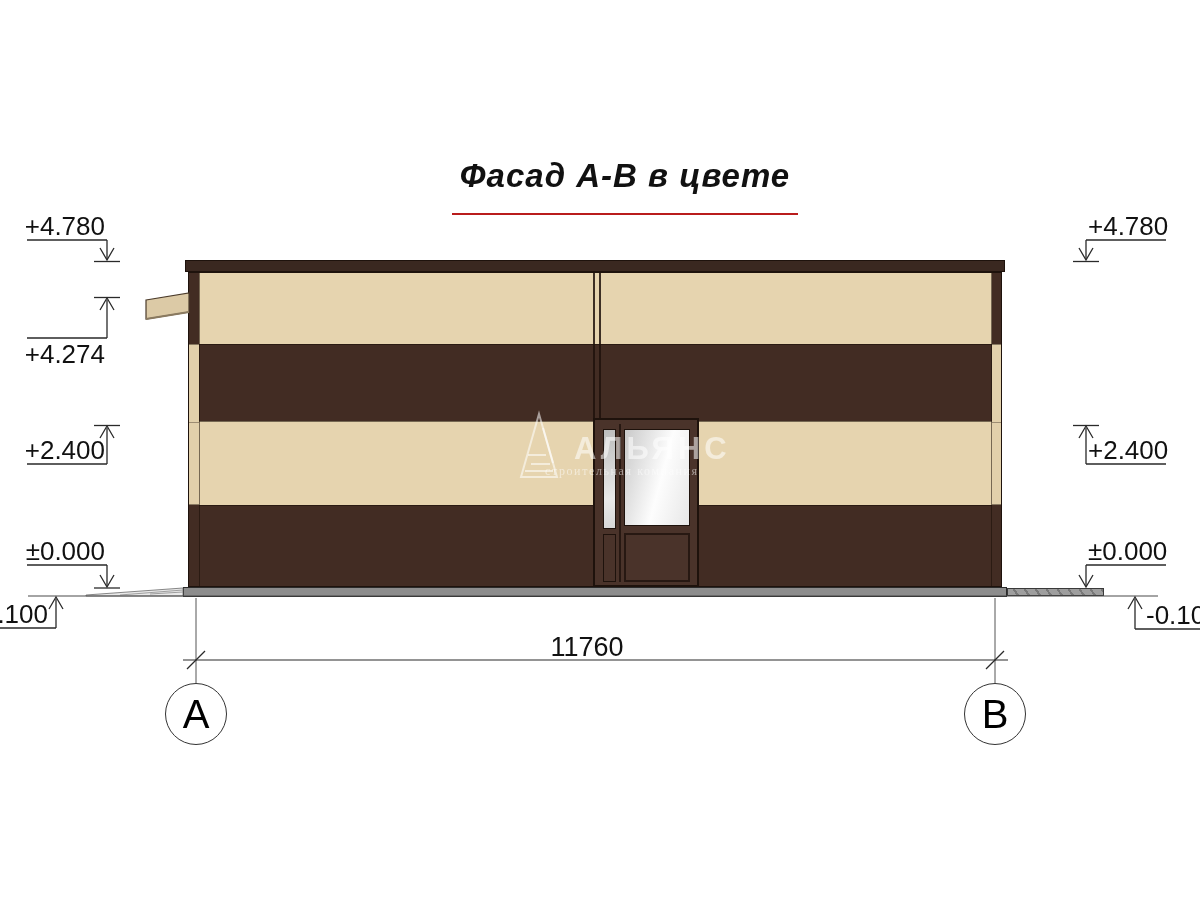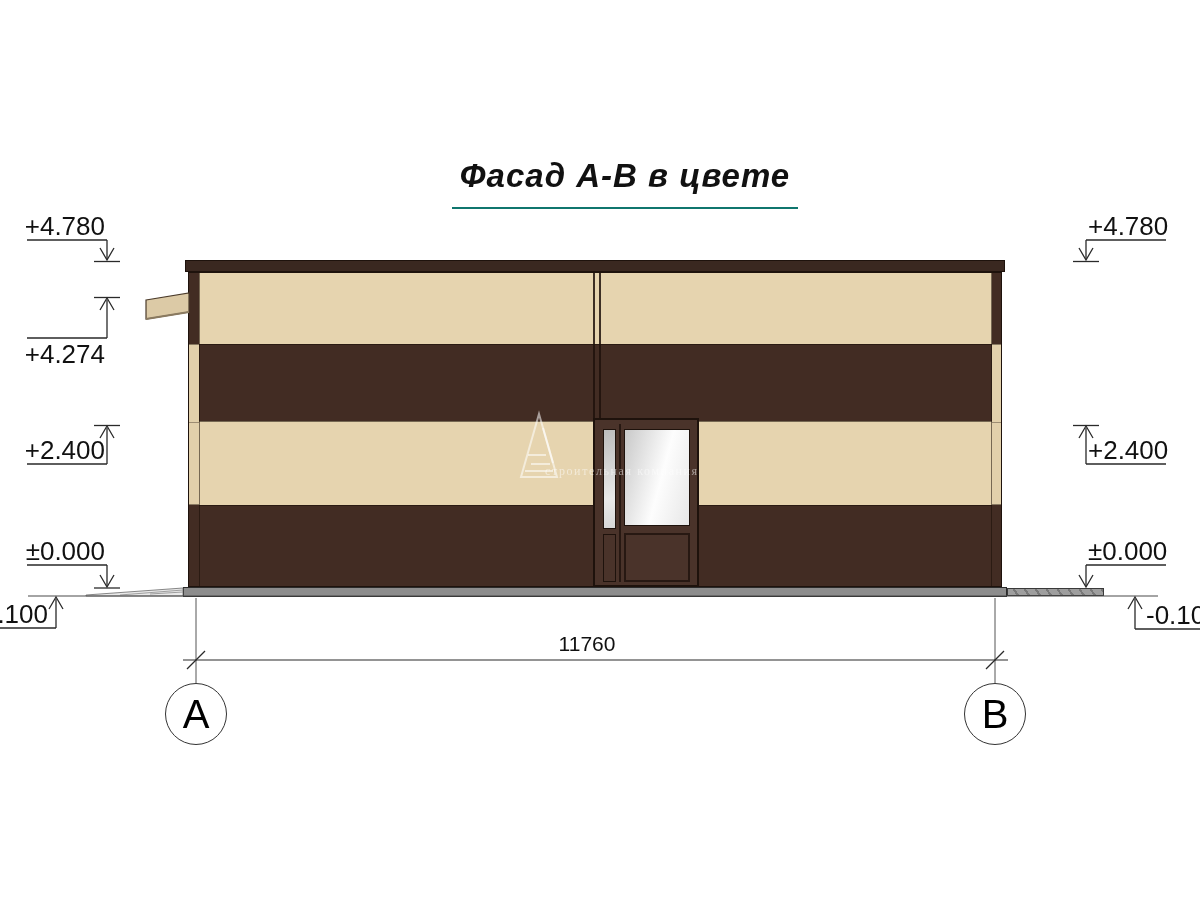--- a/index.html
+++ b/index.html
@@ -4,21 +4,21 @@
 <style>
   html,body{margin:0;padding:0;background:#ffffff;}
   #canvas{
     position:relative;width:1200px;height:900px;background:#fff;overflow:hidden;
     font-family:"Liberation Sans", sans-serif;color:#111;
   }
   
   .title-wrap{position:absolute;left:25px;top:157px;width:1200px;text-align:center;}
   .title{
     display:inline-block;font-size:33px;font-weight:bold;font-style:italic;
-    border-bottom:2px solid #0f766e;padding:0 8px 12px 8px;letter-spacing:1px;
+    border-bottom:2px solid #b91c1c;padding:0 8px 18px 8px;letter-spacing:1px;
   }
   
   .building{position:absolute;left:185px;top:260px;width:820px;height:327px;}
   .cap{
     position:absolute;left:0;top:0;width:100%;height:12px;
     background:var(--brown_dark,#3a2820);border:1px solid var(--outline,#1a0f08);box-sizing:border-box;
   }
   .body{
     position:absolute;left:3px;right:3px;top:12px;bottom:0;
     border:1px solid var(--outline,#1a0f08);box-sizing:border-box;overflow:hidden;
@@ -81,21 +81,21 @@
     color:rgba(255,255,255,.55);white-space:nowrap;
   }
   .wm-sub{
     position:absolute;left:545px;top:464px;font-size:12px;letter-spacing:1.6px;
     color:rgba(255,255,255,.5);white-space:nowrap;font-family:Liberation Serif, serif;
   }
   
   .mk{position:absolute;font-size:26px;line-height:26px;white-space:nowrap;}
   .mk.l{width:90px;text-align:right;}
   .mk.r{width:90px;text-align:left;}
-  .dim-text{position:absolute;left:520px;top:632px;width:134px;text-align:center;font-size:21px;}
+  .dim-text{position:absolute;left:520px;top:632px;width:134px;text-align:center;font-size:27px;}
   .axis-bubble{
     position:absolute;width:62px;height:62px;border:1.5px solid #333;border-radius:50%;
     background:#fff;display:flex;align-items:center;justify-content:center;
     font-size:40px;color:#000;box-sizing:border-box;
   }
   .bubble-a{left:165px;top:683px;}
   .bubble-b{left:964px;top:683px;}
   svg.overlay{position:absolute;left:0;top:0;}
 </style>
 </head>
@@ -142,20 +142,21 @@
 
   <svg class="overlay" width="1200" height="900" viewBox="0 0 1200 900">
     <g stroke="rgba(255,255,255,0.55)" stroke-width="2" fill="none">
       <path d="M539 414 L557 477 L521 477 Z"></path>
       <path d="M528 455 L546 455"></path>
       <path d="M531 464 L550 464"></path>
       <path d="M525 471 L553 471"></path>
       <path d="M543 428 L553 463"></path>
     </g>
   </svg>
+  <div class="wm-name">АЛЬЯНС</div>
   <div class="wm-sub">строительная компания</div>
 
   <svg class="overlay" width="1200" height="900" viewBox="0 0 1200 900">
 
     <g>
       <polygon points="146,300 189,293 189,312 146,319" fill="#dccaa6" stroke="#4a3a2a" stroke-width="1.2"></polygon>
       <path d="M146 319 L189 312" stroke="#8a7a60" stroke-width="2" fill="none"></path>
     </g>
 
     <g>

